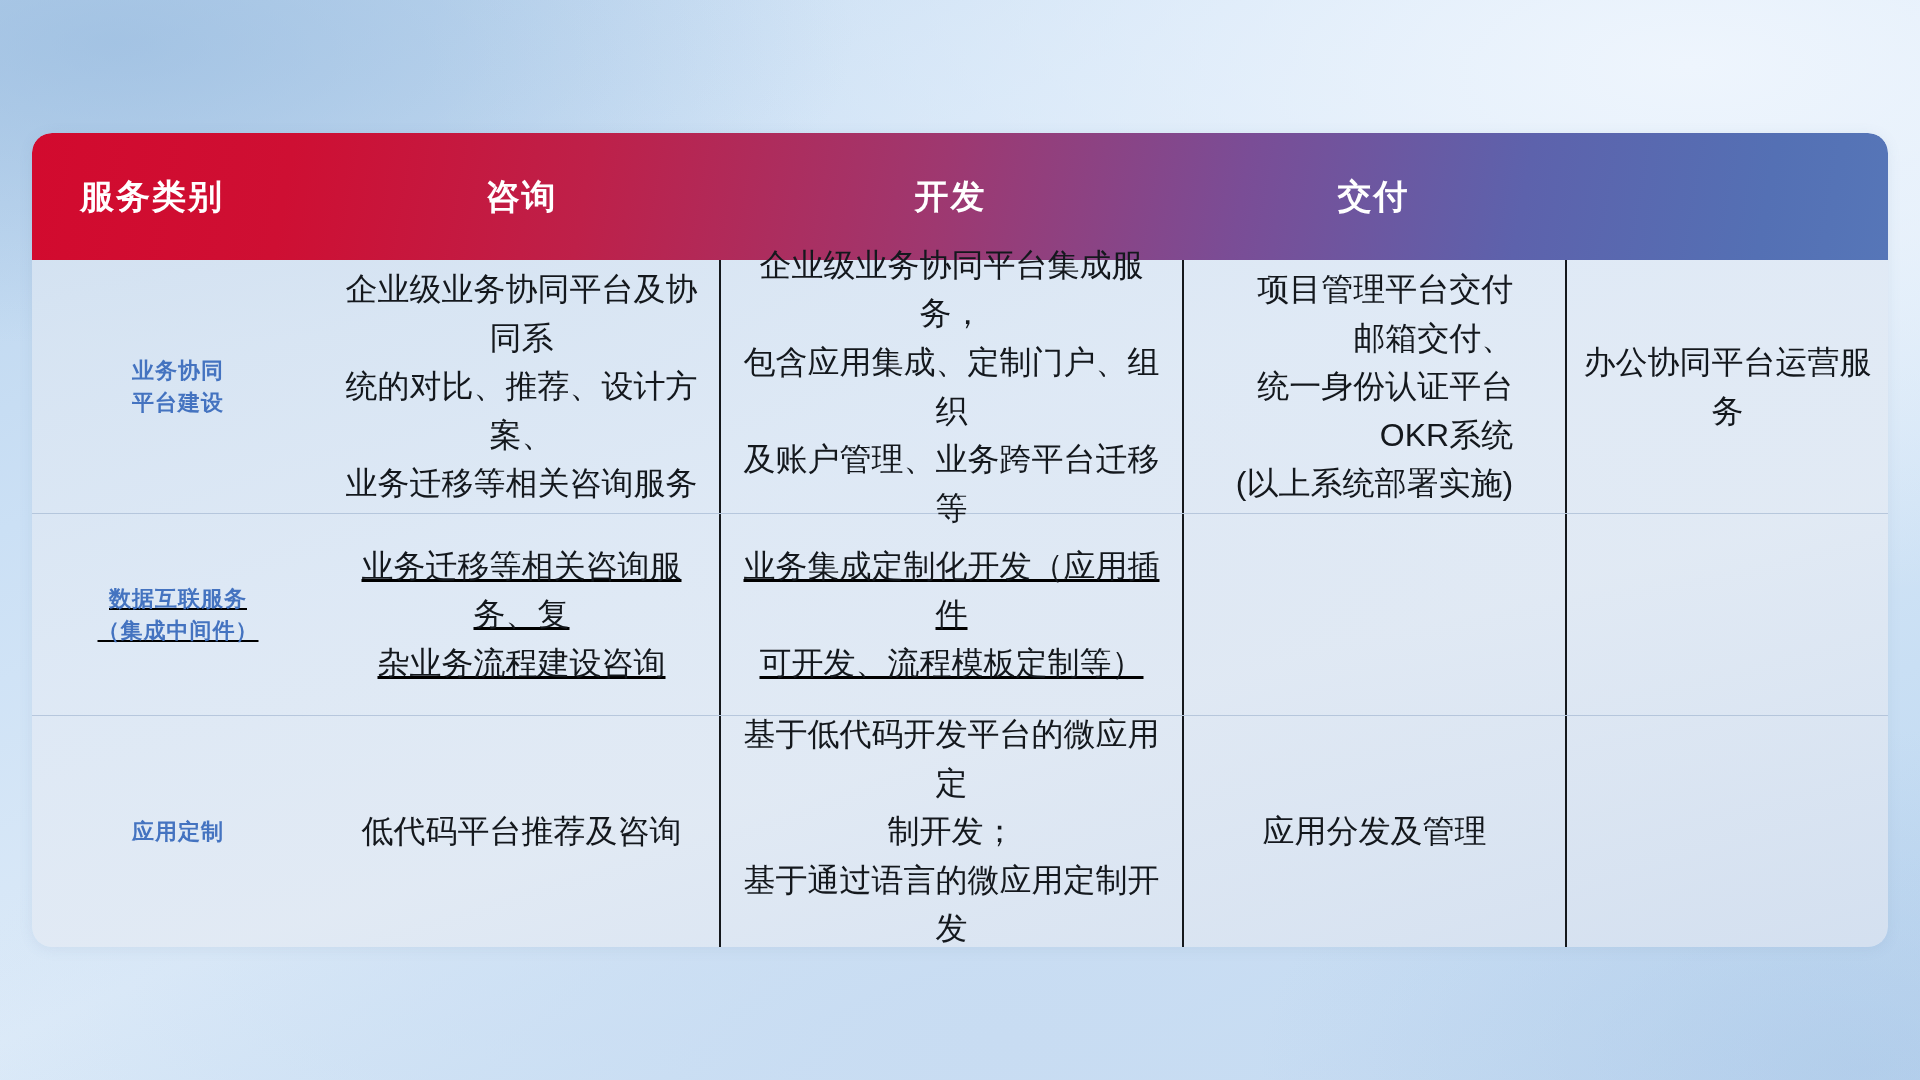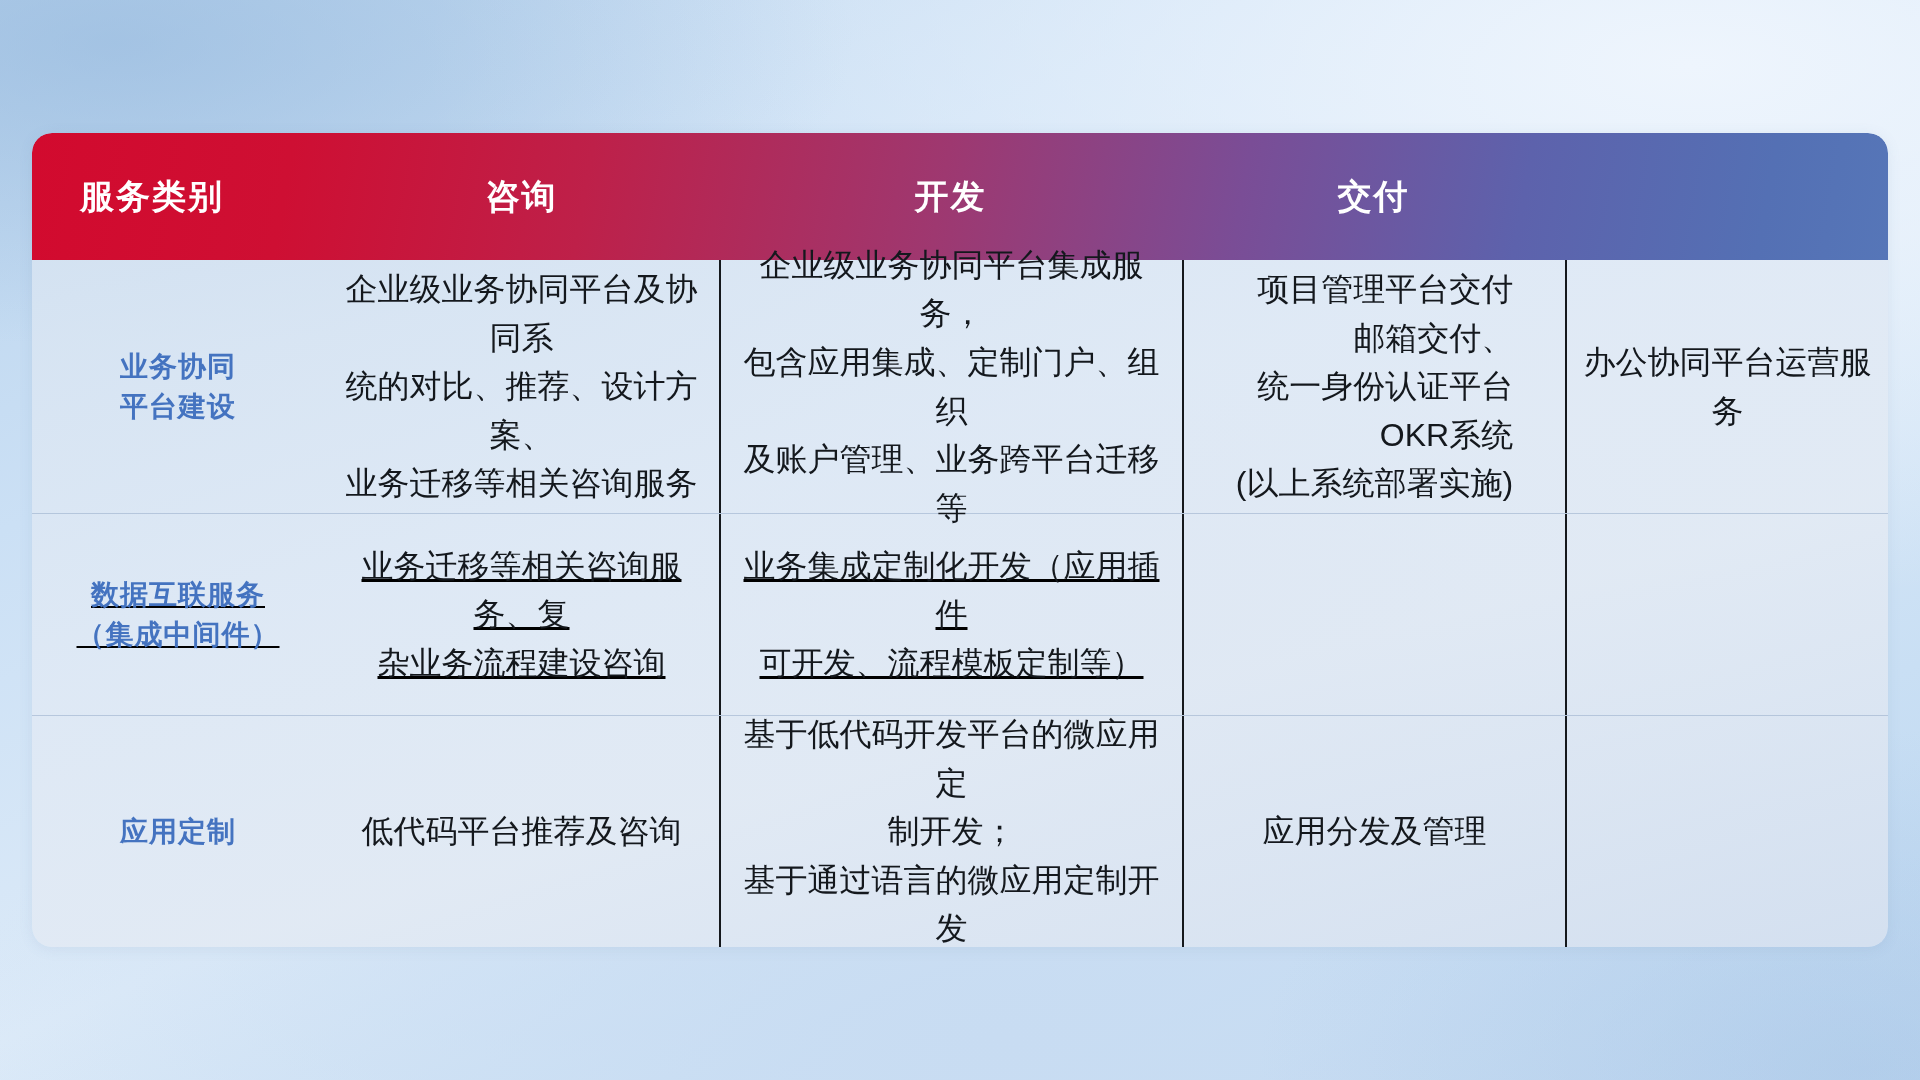--- a/index.html
+++ b/index.html
@@ -80,21 +80,21 @@
     font-size:32px;
     line-height:1.52;
     color:#14181d;
     text-align:center;
     white-space:pre-line;
   }
   .td.divider{border-left:2px solid #15181c;}
   .td.cat{
     color:#4473c0;
     font-weight:bold;
-    font-size:28px;
+    font-size:22px;
     line-height:1.42;
     letter-spacing:1px;
   }
 
   
   .c0{width:292px;flex:0 0 292px;}
   .c1{width:395px;flex:0 0 395px;}
   .c2{width:463px;flex:0 0 463px;}
   .c3{width:383px;flex:0 0 383px;text-align:right;}
   .c4{width:323px;flex:0 0 323px;}

